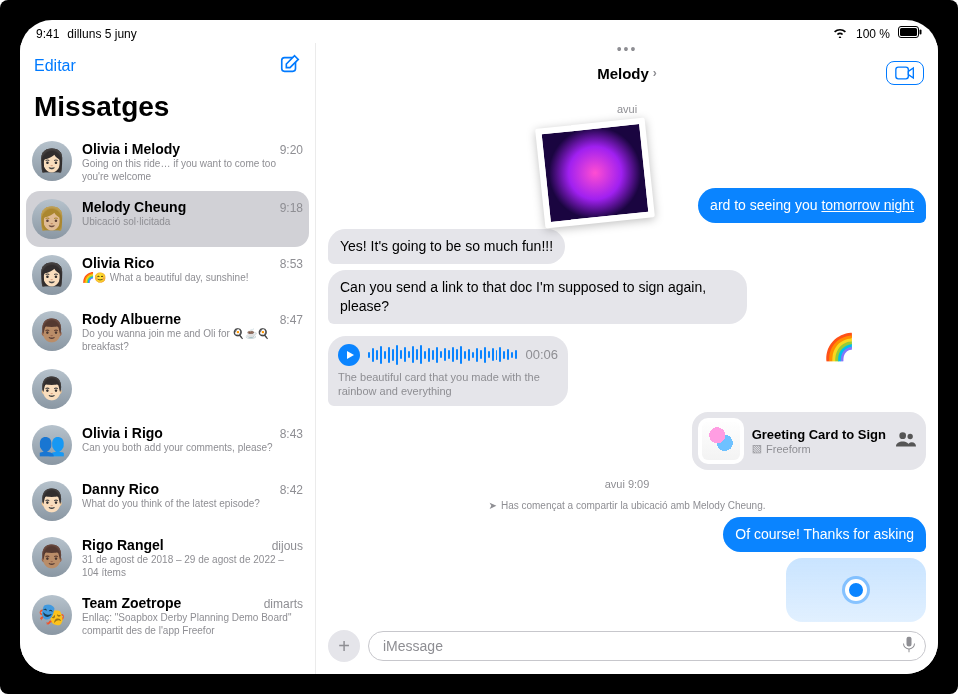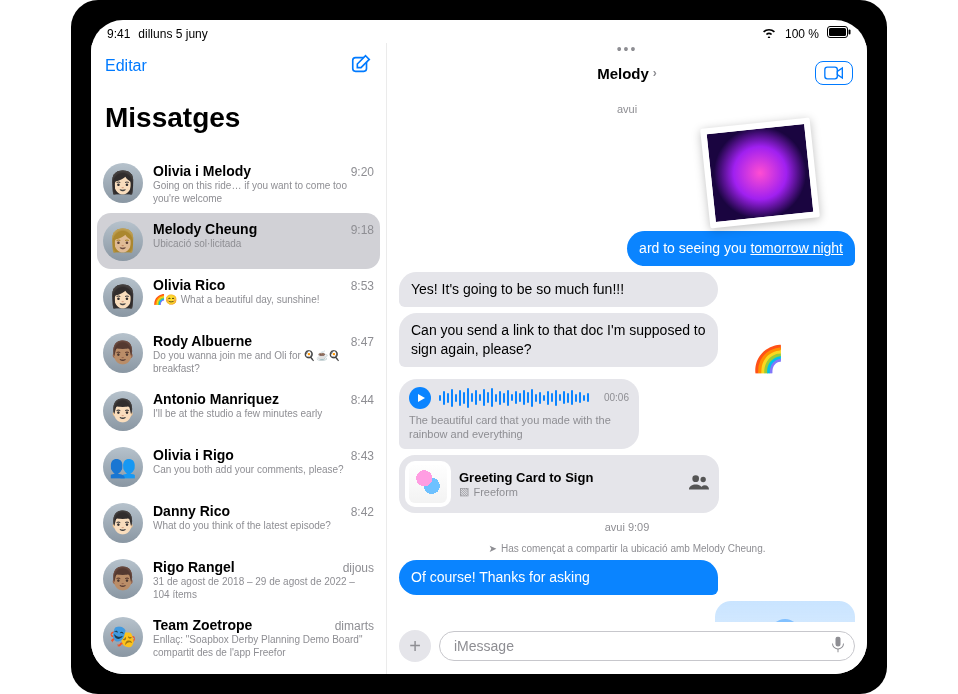--- a/index.html
+++ b/index.html
@@ -5,24 +5,24 @@
   * { box-sizing: border-box; margin: 0; padding: 0; }
   html, body { height: 100%; }
   body {
     font-family: -apple-system, BlinkMacSystemFont, "Helvetica Neue", Arial, sans-serif;
     background: #fff;
     display: flex;
     justify-content: center;
     align-items: flex-start;
   }
   .device {
-    width: 816px;
+    width: 958px;
     height: 694px;
     background: #000;
-    border-radius: 27px;
+    border-radius: 8px;
     padding: 20px;
     position: relative;
   }
   .screen {
     width: 100%;
     height: 100%;
     background: #fff;
     border-radius: 32px;
     overflow: hidden;
     display: flex;
@@ -45,21 +45,20 @@
     position: relative;
   }
   .sidebar {
     width: 296px;
     flex-shrink: 0;
     border-right: 1px solid rgba(0,0,0,0.08);
     display: flex;
     flex-direction: column;
     overflow: hidden;
     background: #fff;
-    gap: 11px;
   }
   .sidebar-header {
     display: flex;
     justify-content: space-between;
     align-items: center;
     padding: 10px 14px 4px 14px;
   }
   .edit-btn {
     color: #007aff;
     font-size: 16px;
@@ -163,21 +162,21 @@
     display: flex;
     flex-direction: column;
     gap: 6px;
   }
   .date-label {
     font-size: 11px;
     color: #8e8e93;
     text-align: center;
     margin: 2px 0;
   }
-  .row { display: flex; flex-direction: column; }
+  .row { display: flex; }
   .row.sent { justify-content: flex-end; }
   .row.recv { justify-content: flex-start; }
   .bubble {
     max-width: 70%;
     padding: 8px 12px;
     border-radius: 18px;
     font-size: 14px;
     line-height: 1.35;
   }
   .sent .bubble { background: #0a84ff; color: #fff; border-bottom-right-radius: 6px; }
@@ -246,21 +245,21 @@
     align-items:center;
     gap:2px;
     height:20px;
     overflow:hidden;
   }
   .wave span {
     width:2px;
     background:#0a84ff;
     border-radius:2px;
   }
-  .voice-dur { font-size: 10px; color:#8e8e93; }
+  .voice-dur { font-size: 13px; color:#8e8e93; }
   .voice-transcript { font-size: 11px; color:#8e8e93; line-height:1.3; }
   .attachment-card {
     background:#e5e5ea;
     border-radius:16px;
     padding:6px 40px 6px 6px;
     display:flex;
     align-items:center;
     gap:8px;
     position:relative;
     max-width:320px;
@@ -433,27 +432,20 @@
               <div class="conv-top">
                 <span class="conv-name">Rody Albuerne</span>
                 <span class="conv-time">8:47</span>
               </div>
               <div class="conv-preview">Do you wanna join me and Oli for 🍳☕🍳 breakfast?</div>
             </div>
           </div>
 
           <div class="conv-item">
             <div class="avatar">👨🏻</div>
-            <div class="conv-body">
-              <div class="conv-top">
-                <span class="conv-name">Antonio Manriquez</span>
-                <span class="conv-time">8:44</span>
-              </div>
-              <div class="conv-preview">I'll be at the studio a few minutes early</div>
-            </div>
           </div>
 
           <div class="conv-item">
             <div class="avatar">👥</div>
             <div class="conv-body">
               <div class="conv-top">
                 <span class="conv-name">Olivia i Rigo</span>
                 <span class="conv-time">8:43</span>
               </div>
               <div class="conv-preview">Can you both add your comments, please?</div>

